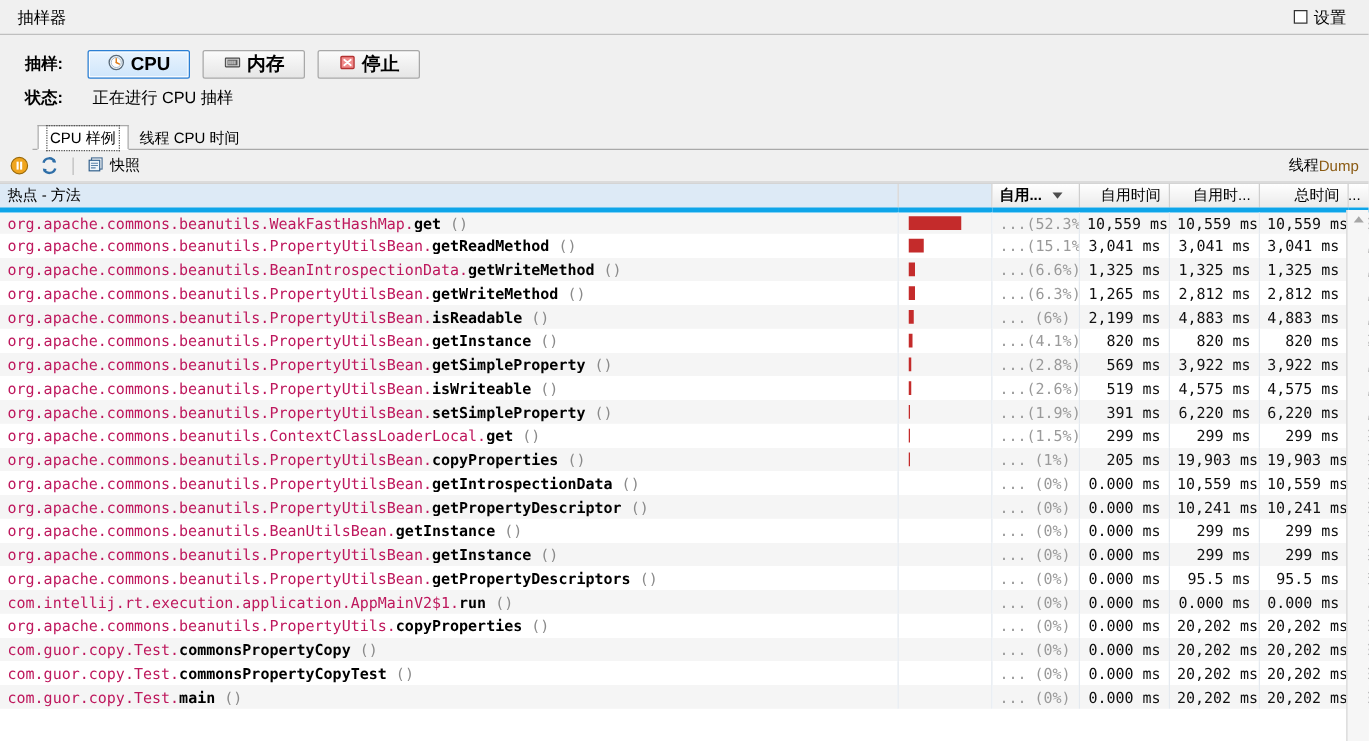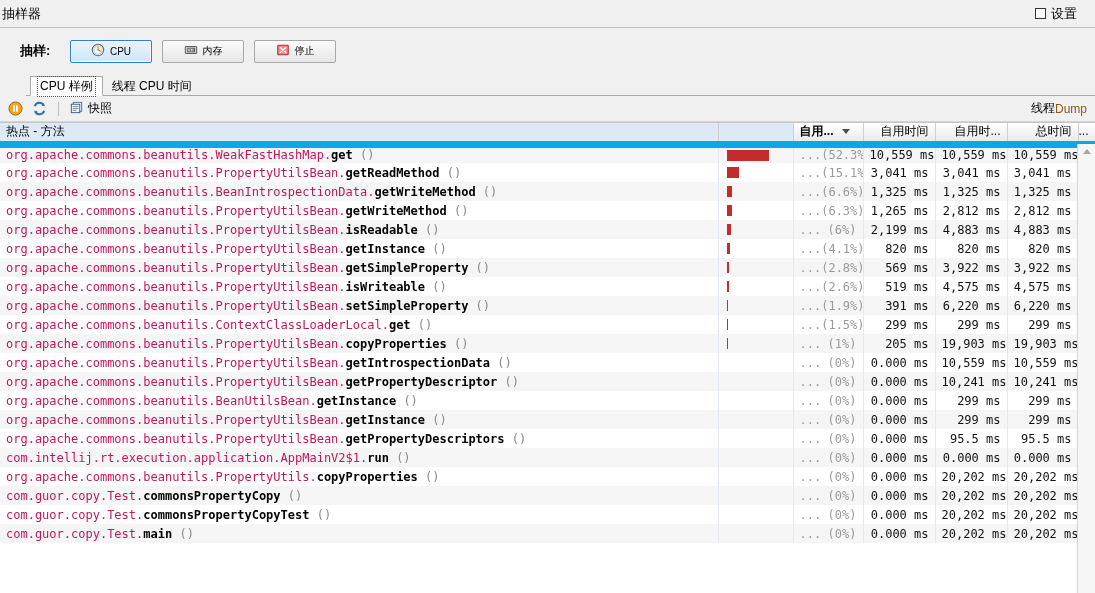--- a/index.html
+++ b/index.html
@@ -16,21 +16,21 @@
 
   
   .titlebar{
     height:28px;flex:0 0 28px;
     background:#f0f0f0;
     border-bottom:1px solid #bfbfbf;
     display:flex;align-items:center;
     box-sizing:border-box;
     padding:0 8px 0 0;
   }
-  .titlebar-left{display:flex;align-items:center;padding-left:2px;flex:1 1 auto;}
+  .titlebar-left{display:flex;align-items:center;padding-left:14px;flex:1 1 auto;}
   .title-text{font-size:13px;color:#000;}
   .titlebar-right{display:flex;align-items:center;gap:5px;padding-right:10px;}
   .cb{
     width:11px;height:11px;background:#fff;border:1px solid #333;
     display:inline-block;box-sizing:border-box;
   }
   .cb-label{font-size:13px;}
 
   
   .controls{
@@ -51,21 +51,21 @@
     background:linear-gradient(#fbfbfb,#e6e6e6);
     border:1px solid #a8a8a8;border-radius:2px;
     box-sizing:border-box;padding:0 10px;
     font-size:12px;color:#000;cursor:default;
   }
   .btn.sel{
     background:linear-gradient(#e9f3fd,#cfe6fb);
     border:1px solid #2a7fd4;
     box-shadow:inset 0 0 0 1px #fff;
   }
-  .btn-label{font-size:10px;letter-spacing:0px;}
+  .btn-label{font-size:15px;letter-spacing:0px;font-weight:bold;}
   .status-row{display:flex;align-items:center;height:20px;}
   .status-text{padding-left:4px;font-size:13px;}
 
   
   .tabstrip{
     flex:0 0 auto;
     height:22px;
     display:flex;align-items:flex-end;
     border-bottom:1px solid #a9a9a9;
     background:#f0f0f0;
@@ -103,21 +103,21 @@
   .snap-label{font-size:12px;}
   .thread-label{font-size:12px;color:#000;}
   .dump-link{font-size:12px;color:#8a5a12;text-decoration:none;cursor:default;}
 
   
   .tablewrap{flex:1 1 auto;background:#fff;position:relative;overflow:hidden;border-top:1px solid #c6c6c6;}
   table.grid{border-collapse:collapse;width:1095px;table-layout:fixed;}
   table.grid th{
     height:21px;
     background:linear-gradient(#ffffff,#eaeaea);
-    border-bottom:7px solid #0ea5e9;
+    border-bottom:4px solid #0ea5e9;
     border-right:1px solid #cfcfcf;
     font-weight:normal;font-size:12px;
     padding:0 6px;box-sizing:border-box;
     text-align:right;
     color:#000;
     white-space:nowrap;overflow:hidden;
   }
   table.grid th.hdr-method{
     text-align:left;
     background:#ddeaf6;
@@ -224,20 +224,24 @@
               <rect x="2" y="2.5" width="12" height="11" rx="1" fill="#f08a8a" stroke="#b23030" stroke-width="1.2"></rect>
               <path d="M5 5.5 L11 10.5 M11 5.5 L5 10.5" stroke="#ffffff" stroke-width="1.6" stroke-linecap="round"></path>
             </svg>
           </span>
           <span class="btn-label">停止</span>
         </div>
 
       </div>
     </div>
 
+    <div class="ctl-row status-row">
+      <div class="ctl-label">状态:</div>
+      <div class="status-text">正在进行 CPU 抽样</div>
+    </div>
   </div>
 
   <div class="tabstrip">
     <div class="tab active">
       <span class="tab-inner">CPU 样例</span>
     </div>
     <div class="tab">
       <span class="tab-inner">线程 CPU 时间</span>
     </div>
   </div>

